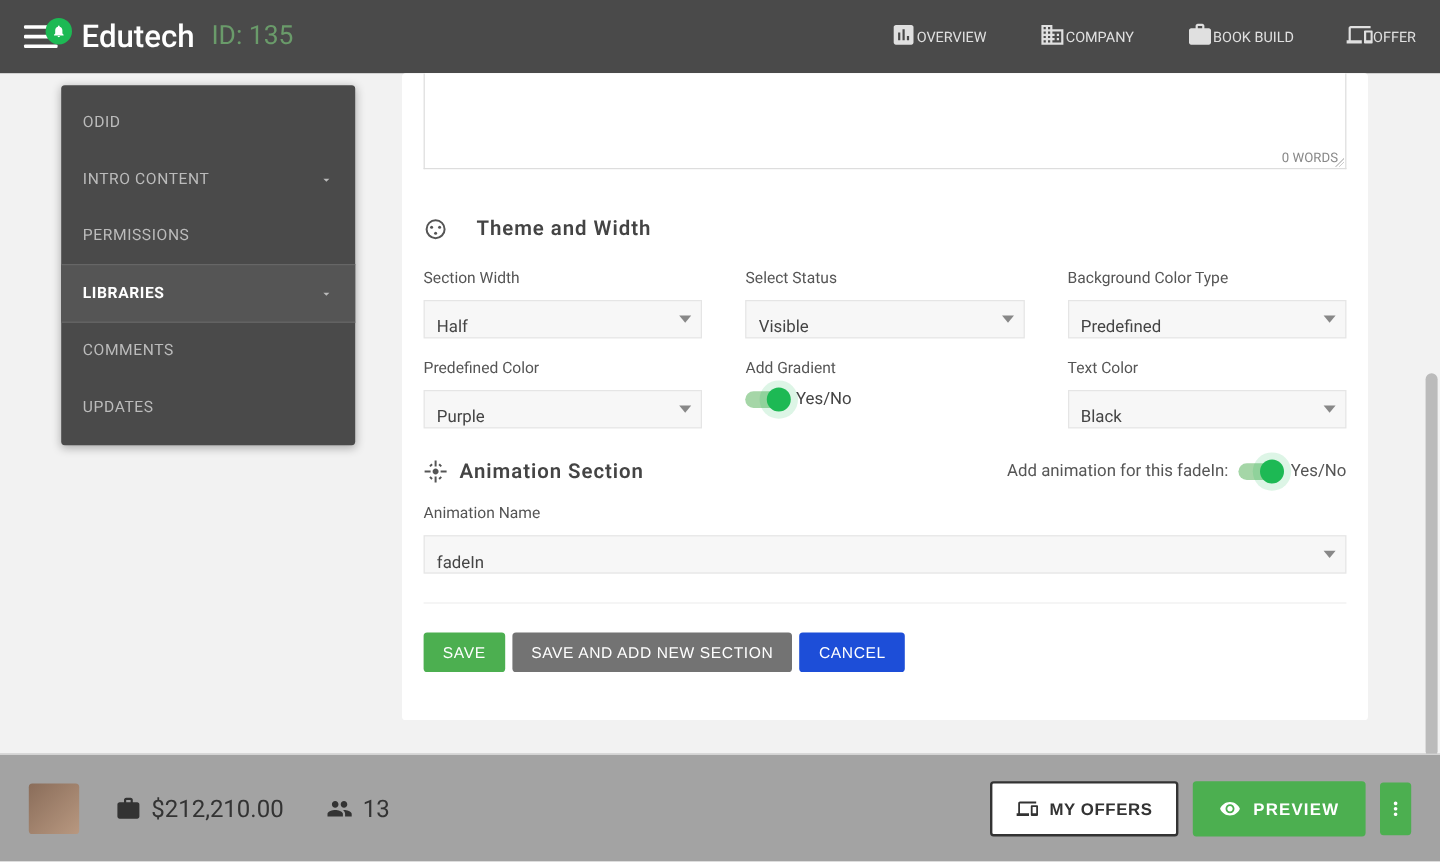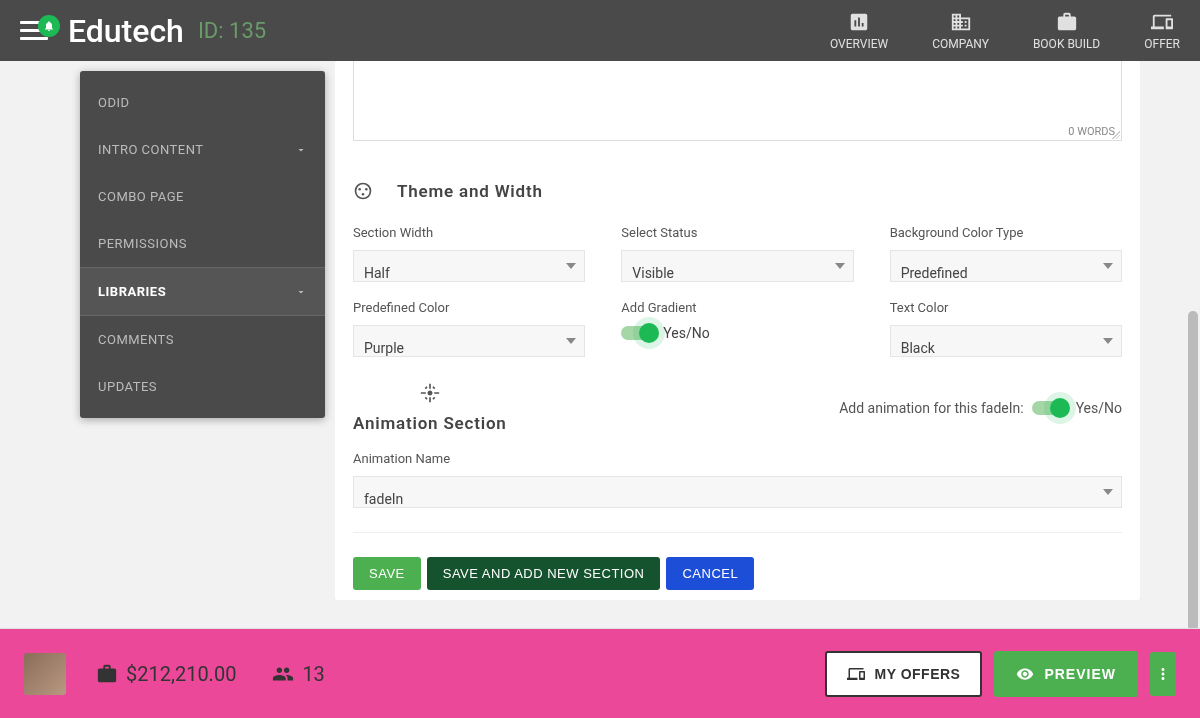--- a/index.html
+++ b/index.html
@@ -5,28 +5,28 @@
 * { margin: 0; padding: 0; box-sizing: border-box; }
 body { font-family: Roboto, Arial, sans-serif; background: #f2f2f2; width: 1200px; height: 718px; overflow: hidden; position: relative; }
 
 
 .header { background: #4a4a4a; height: 61px; display: flex; align-items: center; padding: 0 20px; color: #fff; }
 .menu-btn { display: flex; align-items: center; cursor: pointer; margin-right: 20px; position: relative; }
 .menu-icon { width: 28px; height: 20px; }
 .menu-icon span { display: block; width: 100%; height: 3px; background: #fff; margin-bottom: 5px; border-radius: 1px; }
 .bell-badge { position: absolute; top: -6px; right: -12px; width: 22px; height: 22px; background: #1db954; border-radius: 50%; display: flex; align-items: center; justify-content: center; }
 .bell-badge svg { width: 12px; height: 12px; fill: #fff; }
-.brand { font-size: 32px; font-weight: 500; color: #fff; margin-right: 8px; }
+.brand { font-size: 26px; font-weight: 500; color: #fff; margin-right: 8px; }
 .id-label { font-size: 22px; color: #6a9b6a; margin-left: 6px; }
 .header-nav { margin-left: auto; display: flex; gap: 44px; }
-.nav-item { display: flex; flex-direction: column; align-items: center; cursor: pointer; color: #e0e0e0; font-size: 12px; }
+.nav-item { display: flex; flex-direction: row; align-items: center; cursor: pointer; color: #e0e0e0; font-size: 12px; }
 .nav-item svg { width: 22px; height: 22px; fill: #e0e0e0; margin-bottom: 4px; }
 
 
-.sidebar { position: absolute; left: 80px; top: 71px; width: 245px; background: #4a4a4a; border-radius: 3px; padding: 8px 0; box-shadow: 0 2px 8px rgba(0,0,0,0.3); }
+.sidebar { position: absolute; left: 51px; top: 71px; width: 245px; background: #4a4a4a; border-radius: 3px; padding: 8px 0; box-shadow: 0 2px 8px rgba(0,0,0,0.3); }
 .sidebar-item { padding: 16px 18px; color: #bbb; font-size: 13px; cursor: pointer; display: flex; align-items: center; justify-content: space-between; letter-spacing: 0.5px; }
 .sidebar-item.selected { background: #555; color: #fff; border-top: 1px solid #666; border-bottom: 1px solid #666; font-weight: bold; }
 .chevron { width: 12px; height: 12px; }
 .chevron svg { fill: #bbb; }
 
 
 .main { position: absolute; left: 335px; top: 61px; right: 60px; bottom: 118px; background: #fff; border-radius: 3px; padding: 0 18px 18px; overflow: hidden; }
 .textarea-box { border: 1px solid #ddd; height: 80px; position: relative; background: #fff; margin-top: 0; border-top: none; }
 .word-count { position: absolute; bottom: 2px; right: 6px; font-size: 11px; color: #888; }
 .resize-handle { position: absolute; bottom: 0; right: 0; width: 12px; height: 12px; }
@@ -39,36 +39,36 @@
 .form-grid { display: grid; grid-template-columns: 1fr 1fr 1fr; gap: 18px 36px; }
 .form-field label { display: block; font-size: 13px; color: #555; margin-bottom: 10px; }
 .select-box { position: relative; background: #f7f7f7; border: 1px solid #e5e5e5; height: 32px; display: flex; align-items: flex-end; padding: 0 10px; font-size: 14px; color: #444; cursor: pointer; }
 .select-box .caret { position: absolute; right: 8px; top: 50%; transform: translateY(-50%); width: 0; height: 0; border-left: 5px solid transparent; border-right: 5px solid transparent; border-top: 6px solid #888; }
 
 .toggle-wrap { display: flex; align-items: center; gap: 6px; margin-top: 4px; }
 .toggle { width: 36px; height: 14px; background: #a5d6a7; border-radius: 10px; position: relative; cursor: pointer; }
 .toggle::after { content: ''; position: absolute; width: 20px; height: 20px; background: #1db954; border-radius: 50%; top: -3px; right: -2px; box-shadow: 0 0 0 6px rgba(29,185,84,0.15); }
 
 .animation-header { display: flex; align-items: center; justify-content: space-between; margin-top: 26px; margin-bottom: 18px; }
-.animation-header .left { display: flex; align-items: center; gap: 10px; flex-direction: column; }
+.animation-header .left { display: flex; align-items: center; gap: 10px; }
 .animation-header svg { width: 20px; height: 20px; fill: #555; }
 .animation-header .right { display: flex; align-items: center; gap: 8px; font-size: 14px; color: #555; }
 .animation-name-field { margin-bottom: 24px; }
 .animation-name-field label { display: block; font-size: 13px; color: #555; margin-bottom: 10px; }
 
 .divider { border: none; border-top: 1px solid #eee; margin: 24px 0; }
 
 .actions { display: flex; gap: 6px; }
 .btn { padding: 9px 16px; border: none; border-radius: 3px; font-size: 13px; font-weight: 500; letter-spacing: 0.5px; cursor: pointer; color: #fff; }
 .btn-save { background: #4caf50; }
-.btn-blue { background: #14532d; }
+.btn-blue { background: #737373; }
 .btn-cancel { background: #1d4ed8; }
 
 
-.footer { position: absolute; bottom: 0; left: 0; right: 0; height: 90px; background: #ec4899; border-top: 1px solid #e0e0e0; display: flex; align-items: center; padding: 0 24px; }
+.footer { position: absolute; bottom: 0; left: 0; right: 0; height: 90px; background: #a3a3a3; border-top: 1px solid #e0e0e0; display: flex; align-items: center; padding: 0 24px; }
 .avatar { width: 42px; height: 42px; border-radius: 3px; background: linear-gradient(135deg, #8a6d5a, #b89880); margin-right: 30px; }
 .money { display: flex; align-items: center; gap: 8px; font-size: 20px; color: #333; margin-right: 36px; }
 .money svg, .people svg { width: 22px; height: 22px; fill: #333; }
 .people { display: flex; align-items: center; gap: 8px; font-size: 20px; color: #333; }
 .footer-right { margin-left: auto; display: flex; align-items: center; gap: 12px; }
 .btn-outline { border: 2px solid #333; background: #fff; color: #333; padding: 12px 20px; font-size: 14px; font-weight: 600; letter-spacing: 0.5px; display: flex; align-items: center; gap: 10px; cursor: pointer; border-radius: 3px; }
 .btn-outline svg { width: 18px; height: 18px; fill: #333; }
 .btn-preview { background: #4caf50; color: #fff; padding: 14px 22px; font-size: 14px; font-weight: 600; letter-spacing: 1px; display: flex; align-items: center; gap: 10px; border: none; cursor: pointer; border-radius: 3px; }
 .btn-preview svg { width: 18px; height: 18px; fill: #fff; }
 .more-vert { width: 26px; height: 44px; background: #4caf50; display: flex; align-items: center; justify-content: center; cursor: pointer; border-radius: 3px; }
@@ -127,23 +127,20 @@
   <div class="sidebar-item">
       <span>ODID</span>
     </div>
   <div class="sidebar-item">
       <span>INTRO CONTENT</span>
       <span class="chevron"><svg viewBox="0 0 24 24">
           <path d="M7 10l5 5 5-5z"></path>
         </svg></span>
     </div>
   <div class="sidebar-item">
-      <span>COMBO PAGE</span>
-    </div>
-  <div class="sidebar-item">
       <span>PERMISSIONS</span>
     </div>
   <div class="sidebar-item selected">
       <span>LIBRARIES</span>
       <span class="chevron"><svg viewBox="0 0 24 24">
           <path d="M7 10l5 5 5-5z"></path>
         </svg></span>
     </div>
   <div class="sidebar-item">
       <span>COMMENTS</span>

